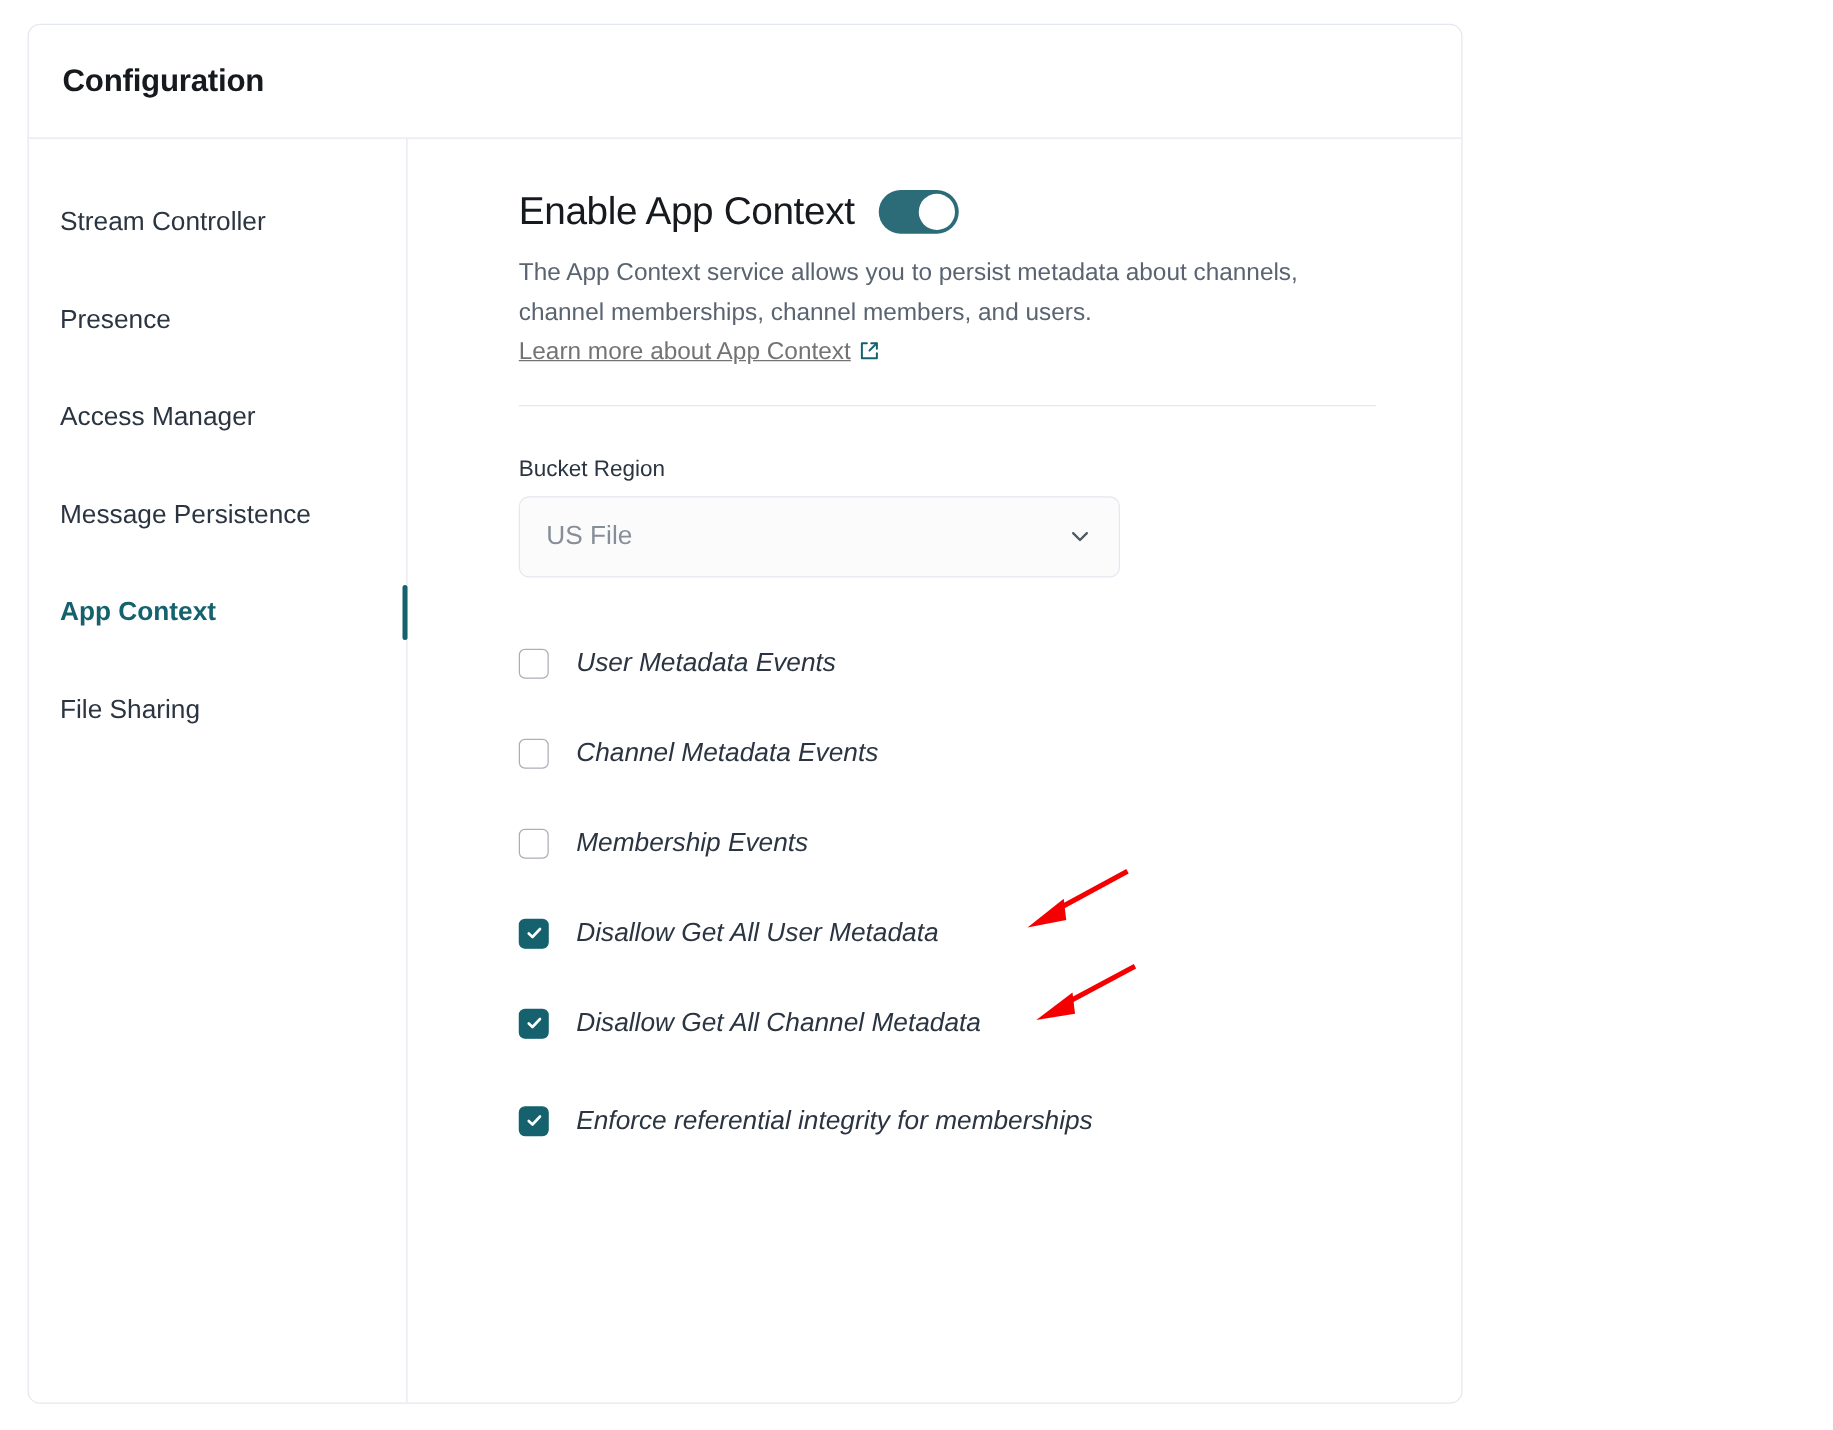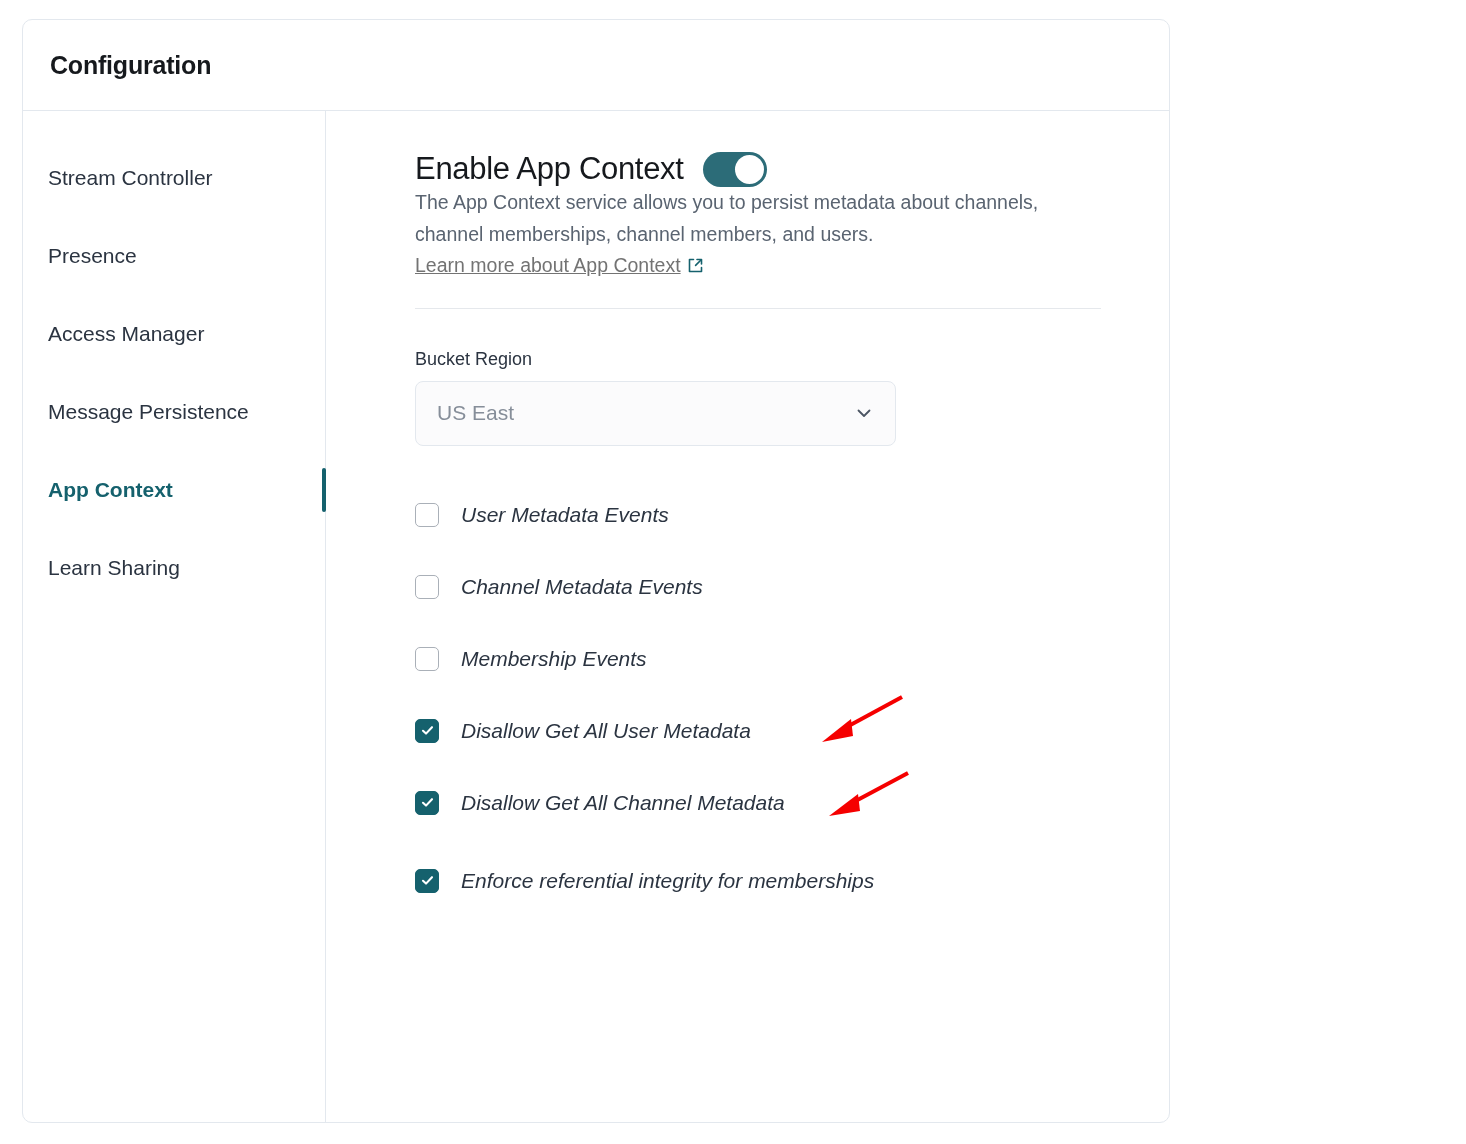--- a/index.html
+++ b/index.html
@@ -85,20 +85,21 @@
   .main {
     flex: 1 1 auto;
     padding: 40px 68px 0 89px;
     min-width: 0;
   }
 
   .section-heading-row {
     display: flex;
     align-items: center;
     gap: 19px;
+    margin-bottom: 16px;
   }
   .section-heading {
     font-size: 31px;
     color: #16191d;
     letter-spacing: -0.3px;
   }
 
   
   .toggle {
     width: 64px;
@@ -240,21 +241,21 @@
       <div class="sidebar-item">
         <span>Access Manager</span>
       </div>
       <div class="sidebar-item">
         <span>Message Persistence</span>
       </div>
       <div class="sidebar-item active">
         <span>App Context</span>
       </div>
       <div class="sidebar-item">
-        <span>Learn Sharing</span>
+        <span>File Sharing</span>
       </div>
     </nav>
 
     <main class="main">
 
       <div class="section-heading-row">
         <div class="section-heading">Enable App Context</div>
         <div class="toggle on">
           <div class="knob"></div>
         </div>
@@ -266,21 +267,21 @@
               <path d="M10 2.5H14.5V7" stroke="#15616d" stroke-width="1.6" stroke-linecap="round" stroke-linejoin="round"></path>
               <path d="M14.2 2.8L8.6 8.4" stroke="#15616d" stroke-width="1.6" stroke-linecap="round"></path>
             </svg></span>
       </p>
 
       <div class="divider"></div>
 
       <div>
         <div class="field-label">Bucket Region</div>
         <div class="select">
-          <span class="select-value">US East</span>
+          <span class="select-value">US File</span>
           <span class="chev">
             <svg width="22" height="22" viewBox="0 0 22 22" fill="none">
                 <path d="M5.5 8.5L11 14L16.5 8.5" stroke="#4b5563" stroke-width="1.8" stroke-linecap="round" stroke-linejoin="round"></path>
               </svg>
           </span>
         </div>
       </div>
 
       <div class="checks">
 

